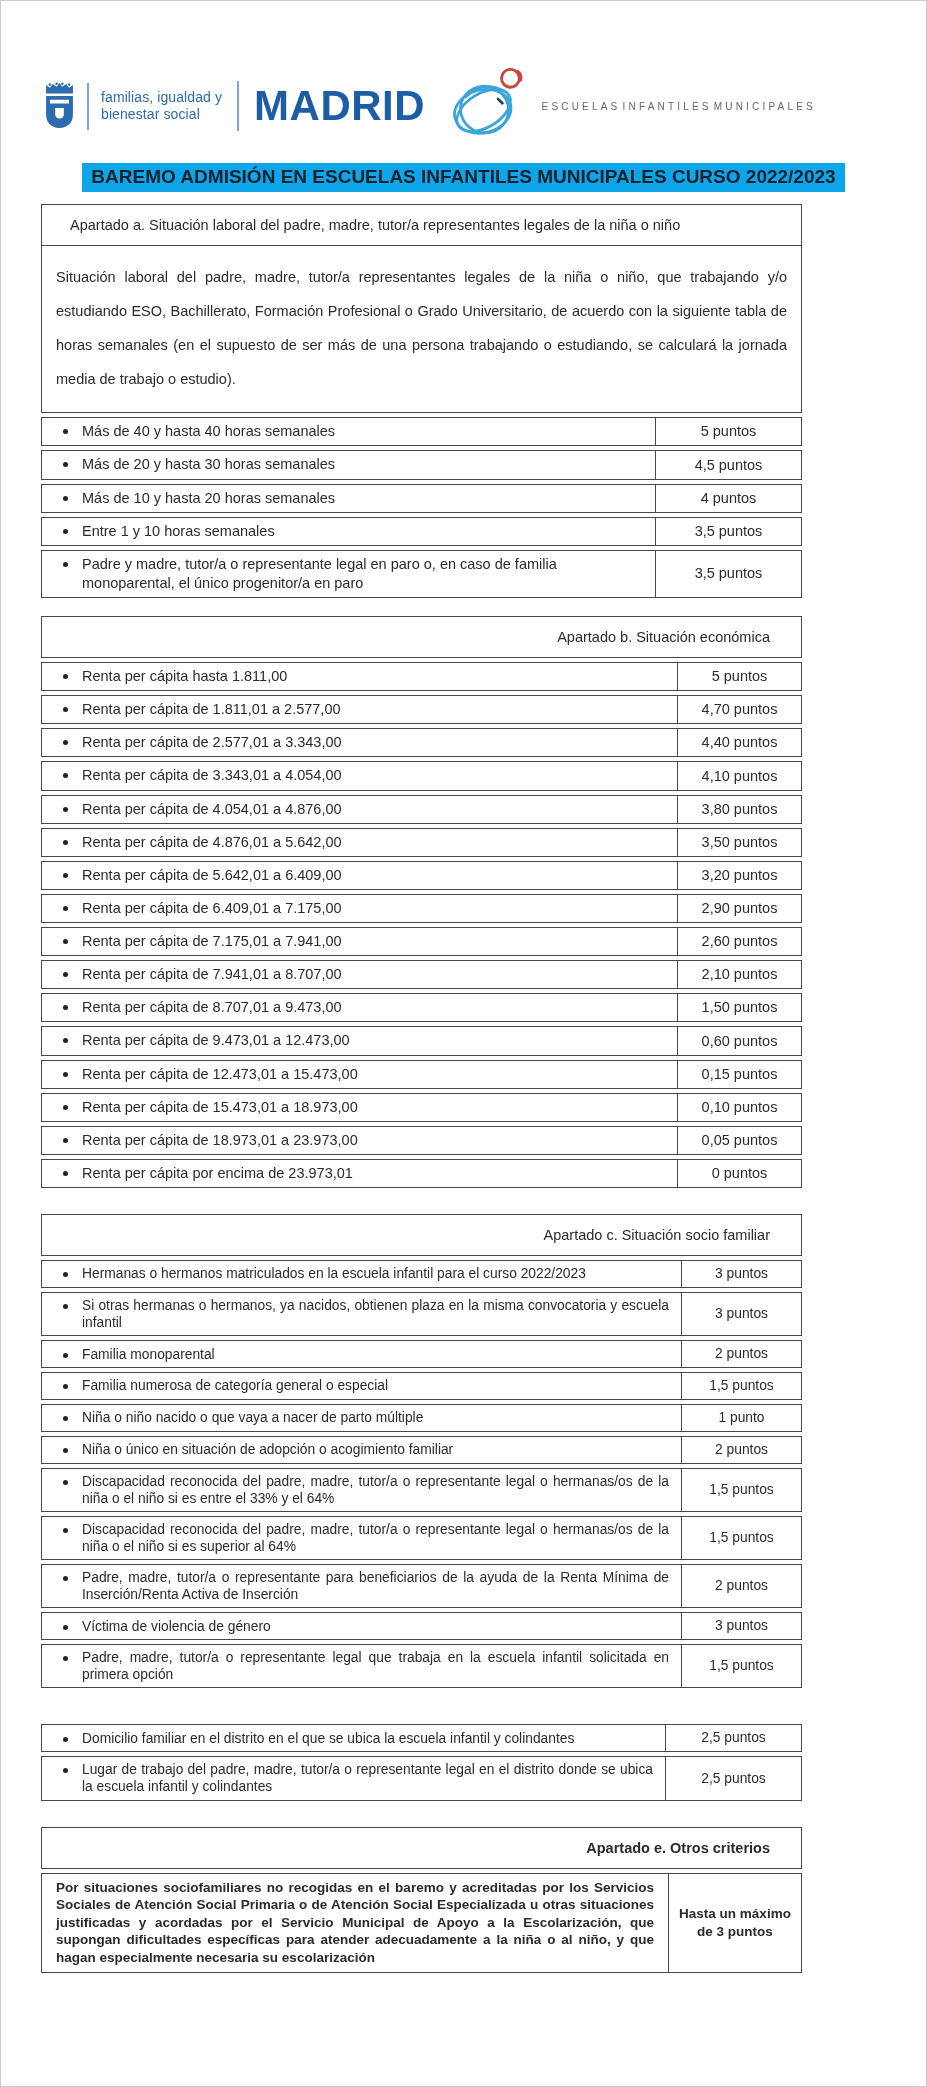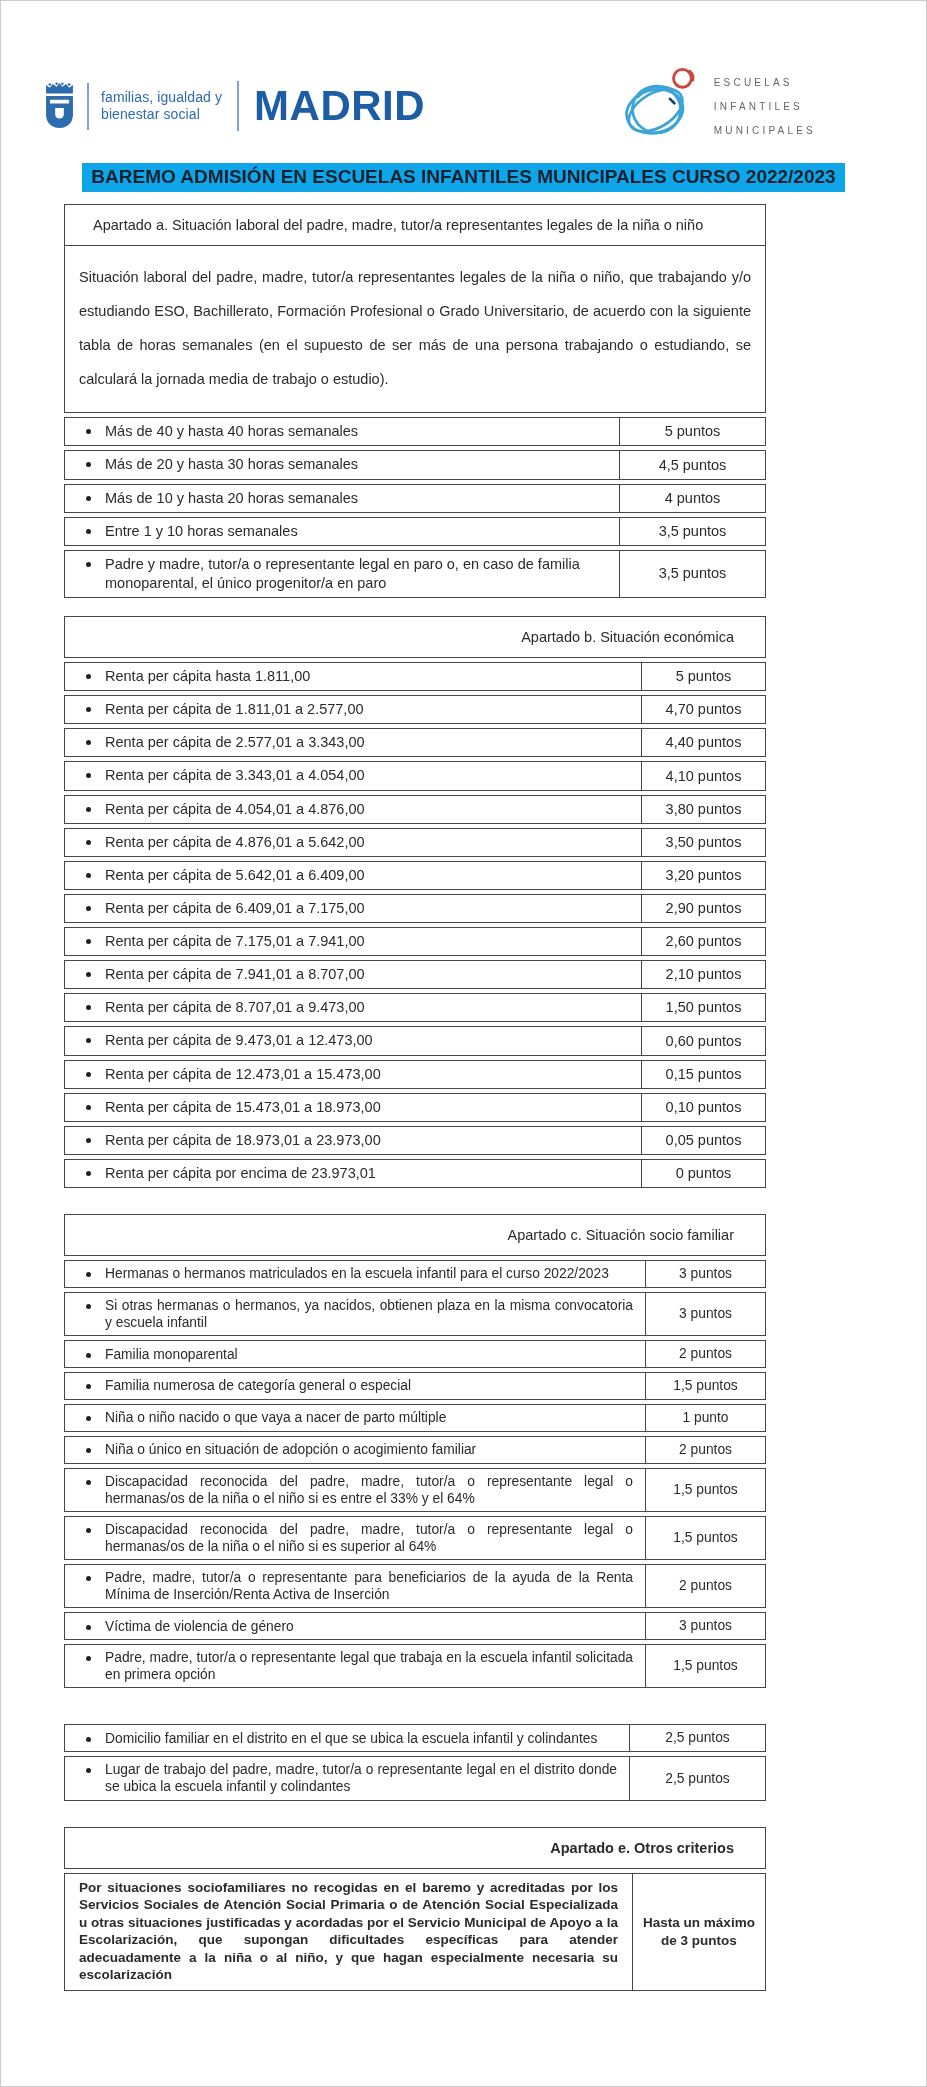--- a/index.html
+++ b/index.html
@@ -2,35 +2,35 @@
 <html lang="es"><head>
 <meta charset="utf-8">
 <style>
   * { margin:0; padding:0; box-sizing:border-box; }
   html,body { background:#ffffff; }
   body { font-family:"Liberation Sans","DejaVu Sans",sans-serif; color:#2b2b2b; }
 
   .page { position:relative; width:927px; height:2087px; margin:0 auto;
           background:#fff; border:1px solid #c9ccd1; overflow:hidden; }
 
-  .content { width:702px; margin-left:63px; }
+  .content { width:761px; margin-left:40px; }
 
   
   .brand-row { display:flex; align-items:center; justify-content:space-between;
                margin-top:60px; padding:0 110px 0 42px; height:90px; }
   .madrid-brand { display:flex; align-items:center; }
   .crest { display:block; }
   .vline { width:2px; height:47px; background:#7fa6d2; }
   .vline.v1 { margin:0 12px 0 11px; }
   .vline.v2 { margin:0 15px 0 15px; height:50px; }
   .dept { font-size:14px; line-height:1.24; color:#2e6cb0; font-weight:500; letter-spacing:.1px; }
   .wordmark { font-size:42px; font-weight:700; color:#1d5da6; letter-spacing:.5px; }
 
   .eim-brand { display:flex; align-items:center; gap:11px; }
-  .eim-text { display:flex; flex-direction:column; gap:13px; font-size:10px;
+  .eim-text { display:flex; flex-direction:row; gap:2px; font-size:10px;
               letter-spacing:3.2px; color:#666; font-weight:500; }
 
   
   .title-row { text-align:center; margin-top:12px; }
   .title-hl { display:inline-block; background:#0ea5e9; color:#18222e;
               font-weight:700; font-size:19px; padding:3px 9px 4px; }
 
   
   .box, .head-box, .row { border:1.6px solid #474747; background:#fff; }
   .box { margin-top:12px; }

